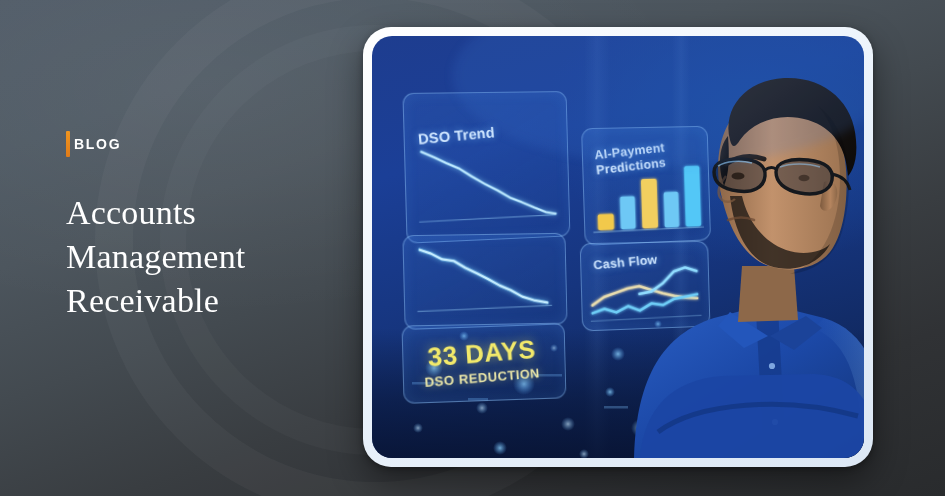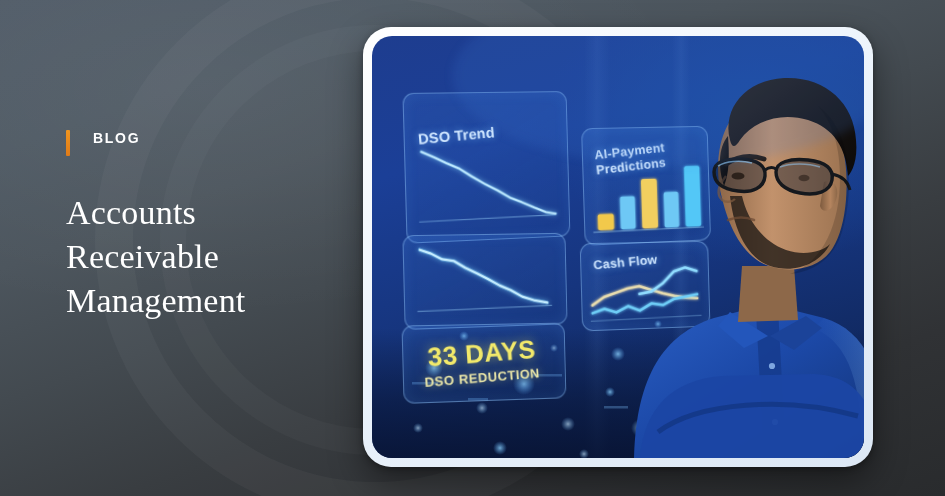--- a/index.html
+++ b/index.html
@@ -39,21 +39,21 @@
   .bg-vignette {
     position:absolute; inset:0;
     background:radial-gradient(ellipse 90% 80% at 22% 18%,
       rgba(255,255,255,0.05) 0%, rgba(0,0,0,0) 58%);
   }
 
   
   .left-col {
     position:absolute; left:66px; top:130px; width:300px; z-index:5;
   }
-  .kicker-row { display:flex; gap:23px; height:28px; }
+  .kicker-row { display:flex; align-items:center; gap:4px; height:28px; }
   .kicker-bar {
     width:4px; height:26px; border-radius:1px;
     background:linear-gradient(180deg,#f0951f 0%,#e07b18 100%);
   }
   .kicker-text {
     font-size:14px; font-weight:bold; color:#ffffff;
     letter-spacing:1.7px;
   }
   .title {
     margin-top:33px;
@@ -165,22 +165,22 @@
   <div class="bg-arc a2"></div>
   <div class="bg-vignette"></div>
 
   <div class="left-col">
     <div class="kicker-row">
       <div class="kicker-bar"></div>
       <div class="kicker-text">BLOG</div>
     </div>
     <h1 class="title">
       <span class="tline">Accounts</span>
+      <span class="tline">Management</span>
       <span class="tline">Receivable</span>
-      <span class="tline">Management</span>
     </h1>
   </div>
 
   <div class="card-outer">
     <div class="card">
 
       <div class="pillar" style="left:212px;"></div>
       <div class="pillar" style="left:300px; width:18px;"></div>
       <div class="scene-floor"></div>
 

